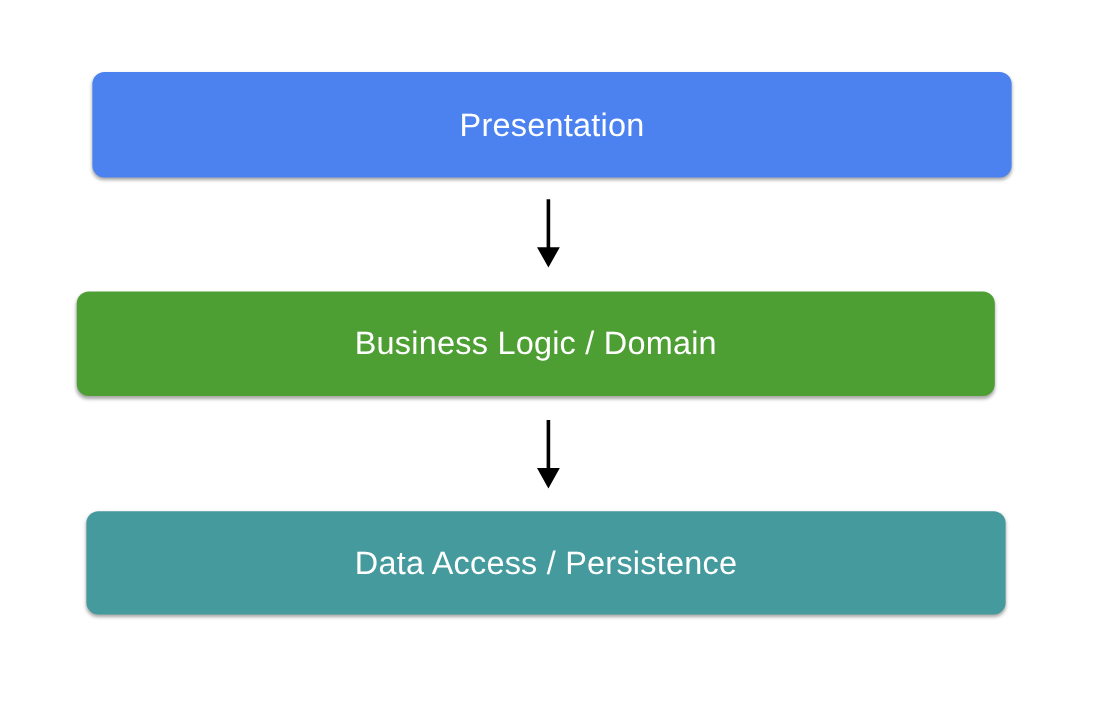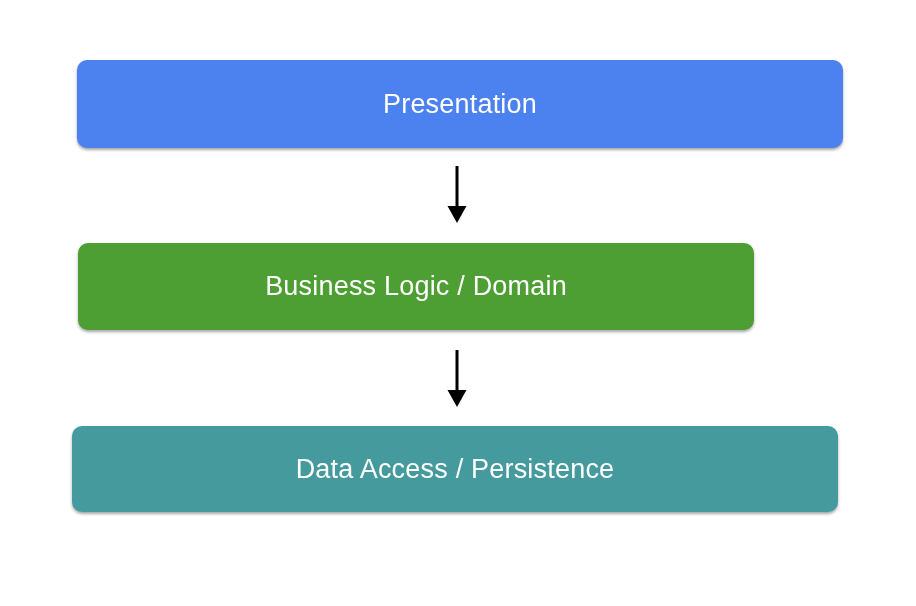--- a/index.html
+++ b/index.html
@@ -22,21 +22,21 @@
     justify-content: center;
   }
   .layer-label {
     color: #ffffff;
     font-size: 27px;
     font-weight: 400;
     letter-spacing: 0.2px;
     white-space: nowrap;
   }
   .box-presentation { left: 77px;  top: 60px;  width: 766px; height: 88px; }
-  .box-business     { left: 78px;  top: 243px; width: 676px; height: 87px; }
+  .box-business     { left: 64px;  top: 243px; width: 765px; height: 87px; }
   .box-data         { left: 72px;  top: 426px; width: 766px; height: 86px; }
   .arrow {
     position: absolute;
     width: 24px;
     height: 60px;
   }
   .arrow-1 { left: 445px; top: 164px; }
   .arrow-2 { left: 445px; top: 348px; }
 </style>
 </head>

